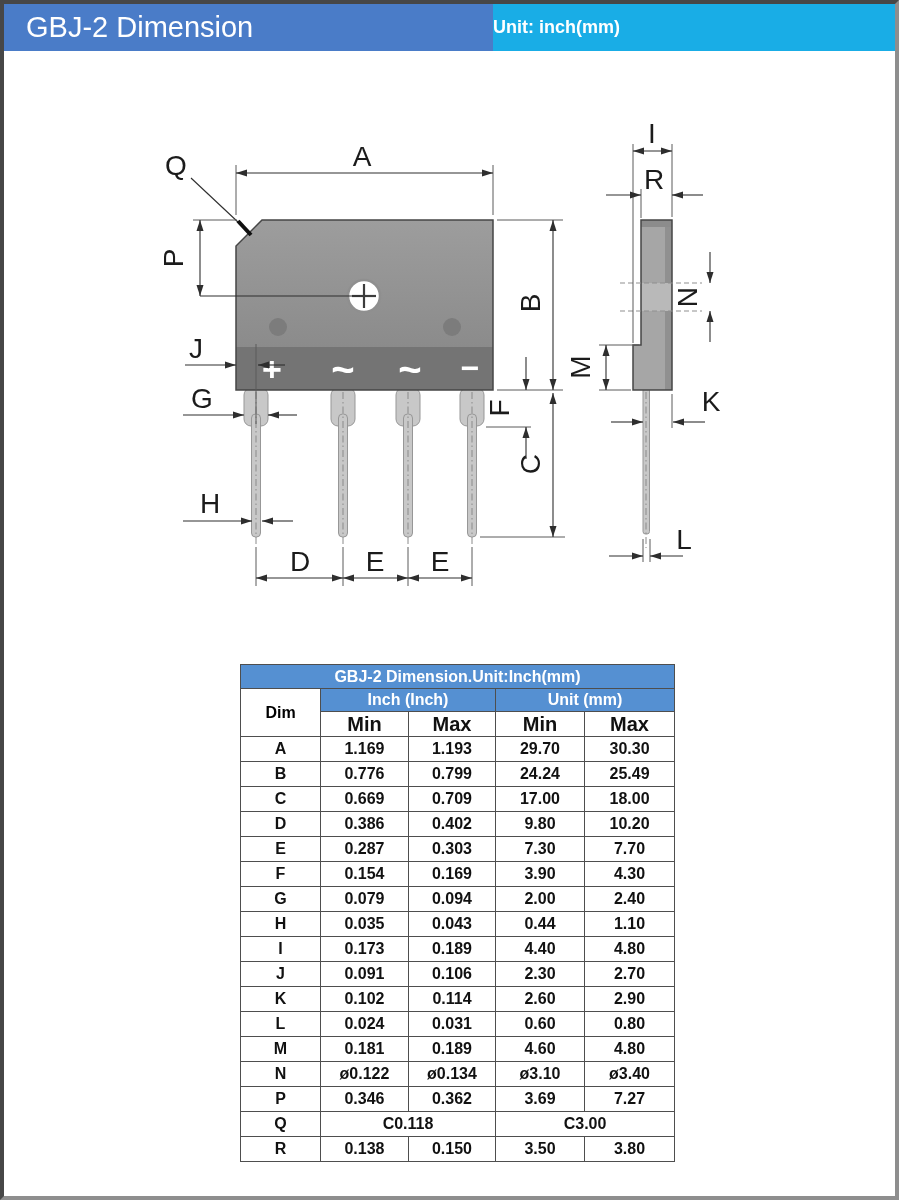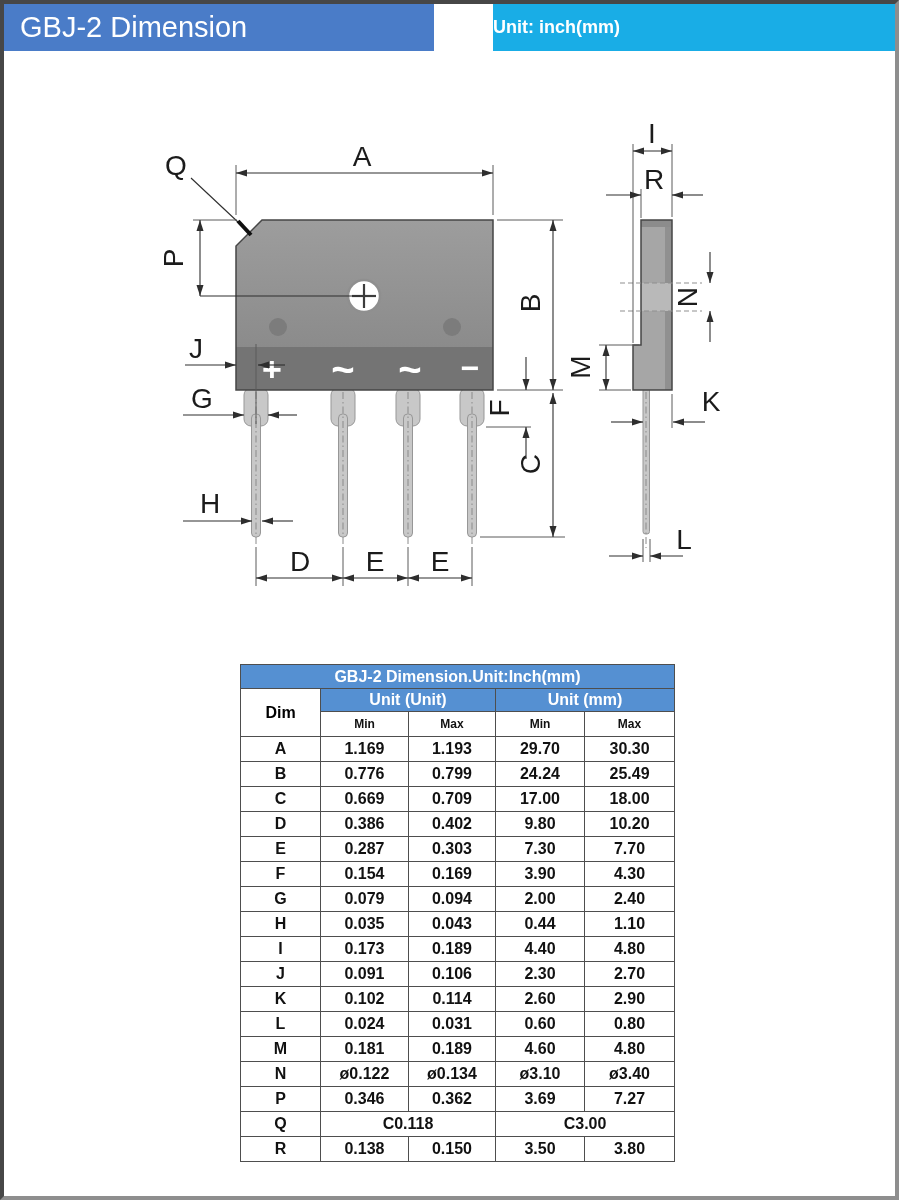--- a/index.html
+++ b/index.html
@@ -2,41 +2,41 @@
 <html><head>
 <meta charset="utf-8">
 <style>
   html,body{margin:0;padding:0;background:#fff;}
   .page{
     position:relative;width:899px;height:1200px;background:#ffffff;
     box-sizing:border-box;border:4px solid;border-color:#474747 #8e8e8e #8e8e8e #474747;
     font-family:"Liberation Sans",sans-serif;overflow:hidden;
   }
   .hdr{position:absolute;top:0;height:47px;box-sizing:border-box;}
-  .hdr-left{left:0;width:430px;background:#4a7cc8;color:#fff;font-size:29px;
-            line-height:47px;padding-left:16px;}
+  .hdr-left{left:0;width:489px;background:#4a7cc8;color:#fff;font-size:29px;
+            line-height:47px;padding-left:22px;}
   .hdr-right{left:489px;width:402px;background:#19ade6;color:#fff;font-size:18px;
              font-weight:bold;line-height:47px;text-align:left;}
   svg.draw{position:absolute;left:0;top:0;}
   .ext{stroke:#5a5a5a;stroke-width:1;fill:none;}
   .dim{stroke:#2e2e2e;stroke-width:1.1;fill:none;}
   .cl{stroke:#8a8a8a;stroke-width:1;fill:none;stroke-dasharray:7 3 1.5 3;}
   .dash{stroke:#8f8f8f;stroke-width:1;fill:none;stroke-dasharray:5 3;}
   .lbl{font-family:"Liberation Sans",sans-serif;font-size:28px;fill:#1b1b1b;text-anchor:middle;}
   .mark{font-family:"Liberation Sans",sans-serif;font-weight:bold;fill:#ffffff;text-anchor:middle;}
   .lead{fill:#c8c8c8;stroke:#979797;stroke-width:1;}
   .tbl-wrap{position:absolute;left:236px;top:660px;}
   table.dims{border-collapse:collapse;table-layout:fixed;width:434px;
              font-family:"Liberation Sans",sans-serif;border-radius:19px;}
   table.dims th,table.dims td{border:1.6px solid #4e4e4e;text-align:center;
              vertical-align:middle;padding:0;}
   .blue{background:#5590d2;color:#fff;}
   .t-title th{height:23px;font-size:16px;}
   .t-group th{height:22px;font-size:16px;}
-  .t-sub th{height:24px;font-size:12px;color:#111;background:#fff;}
+  .t-sub th{height:24px;font-size:20px;color:#111;background:#fff;}
   table.dims tbody td{height:24px;font-size:16px;font-weight:bold;color:#111;background:#fff;}
 </style>
 </head>
 <body>
 
 <div class="page">
 
   <div class="hdr hdr-left">
     <span>GBJ-2 Dimension</span>
   </div>
@@ -222,21 +222,21 @@
           <col style="width:87px">
         <col style="width:89px">
           <col style="width:90px">
       </colgroup>
       <thead>
         <tr class="t-title">
           <th colspan="5" class="blue">GBJ-2 Dimension.Unit:Inch(mm)</th>
         </tr>
         <tr class="t-group">
           <th rowspan="2" class="t-sub">Dim</th>
-          <th colspan="2" class="blue">Unit (Unit)</th>
+          <th colspan="2" class="blue">Inch (Inch)</th>
           <th colspan="2" class="blue">Unit (mm)</th>
         </tr>
         <tr class="t-sub">
           <th>Min</th>
           <th>Max</th>
           <th>Min</th>
           <th>Max</th>
         </tr>
       </thead>
       <tbody>

